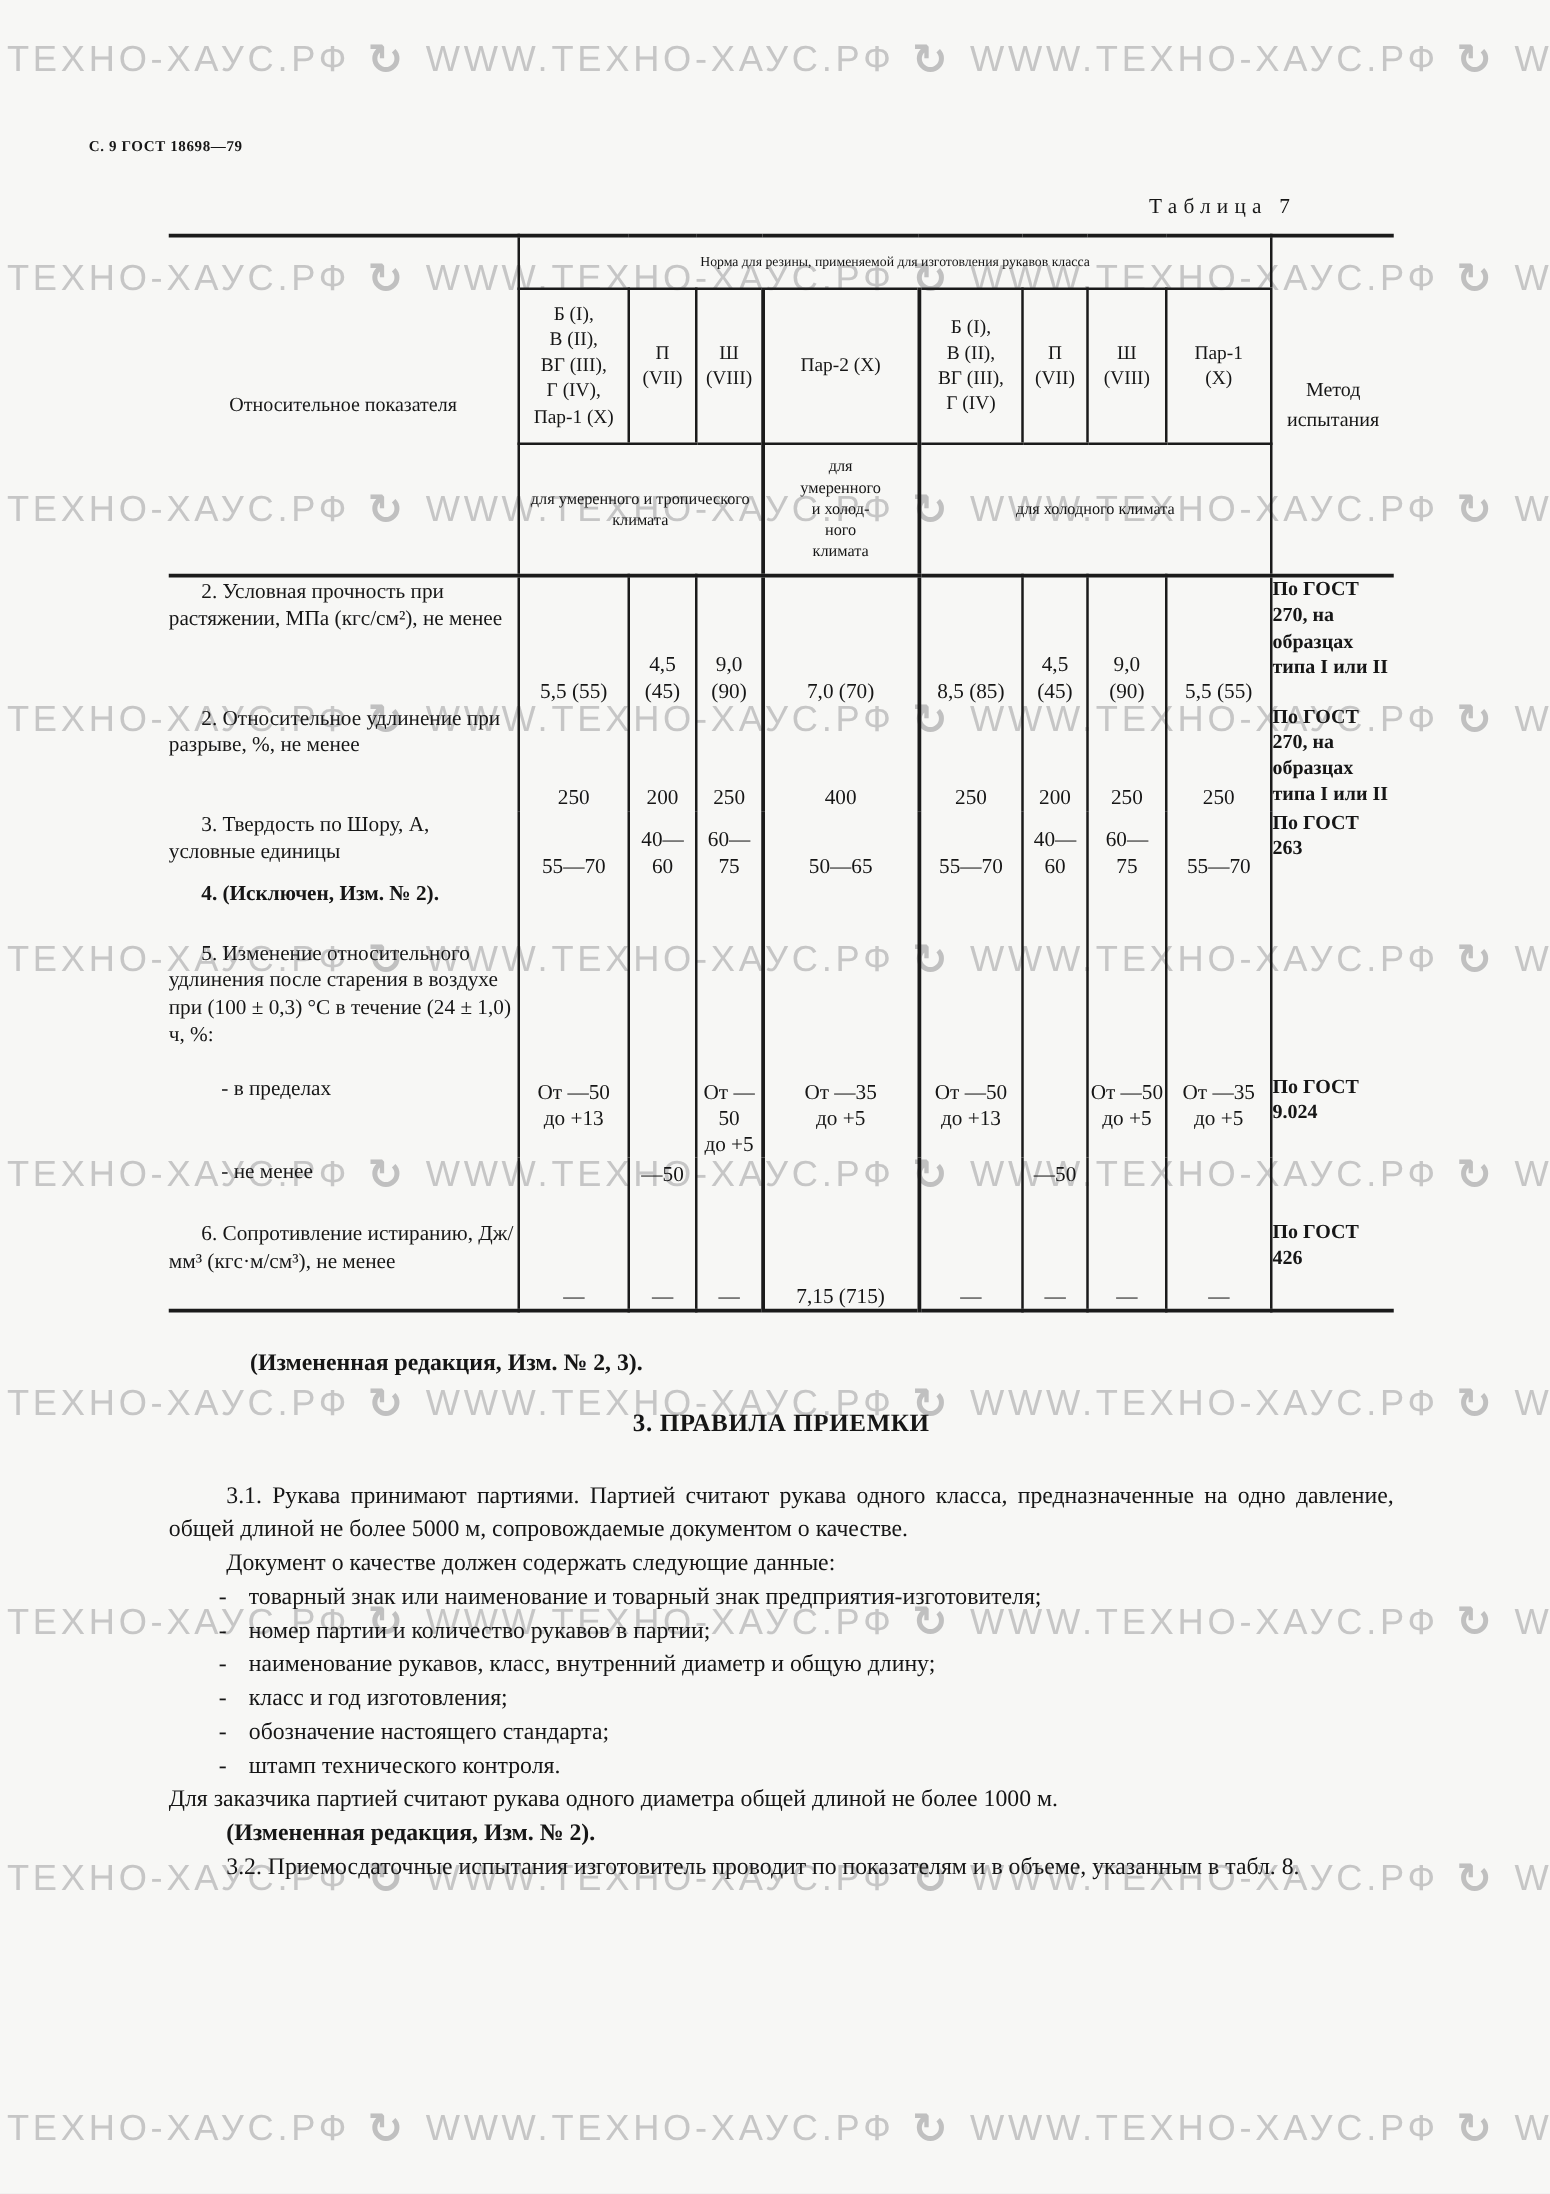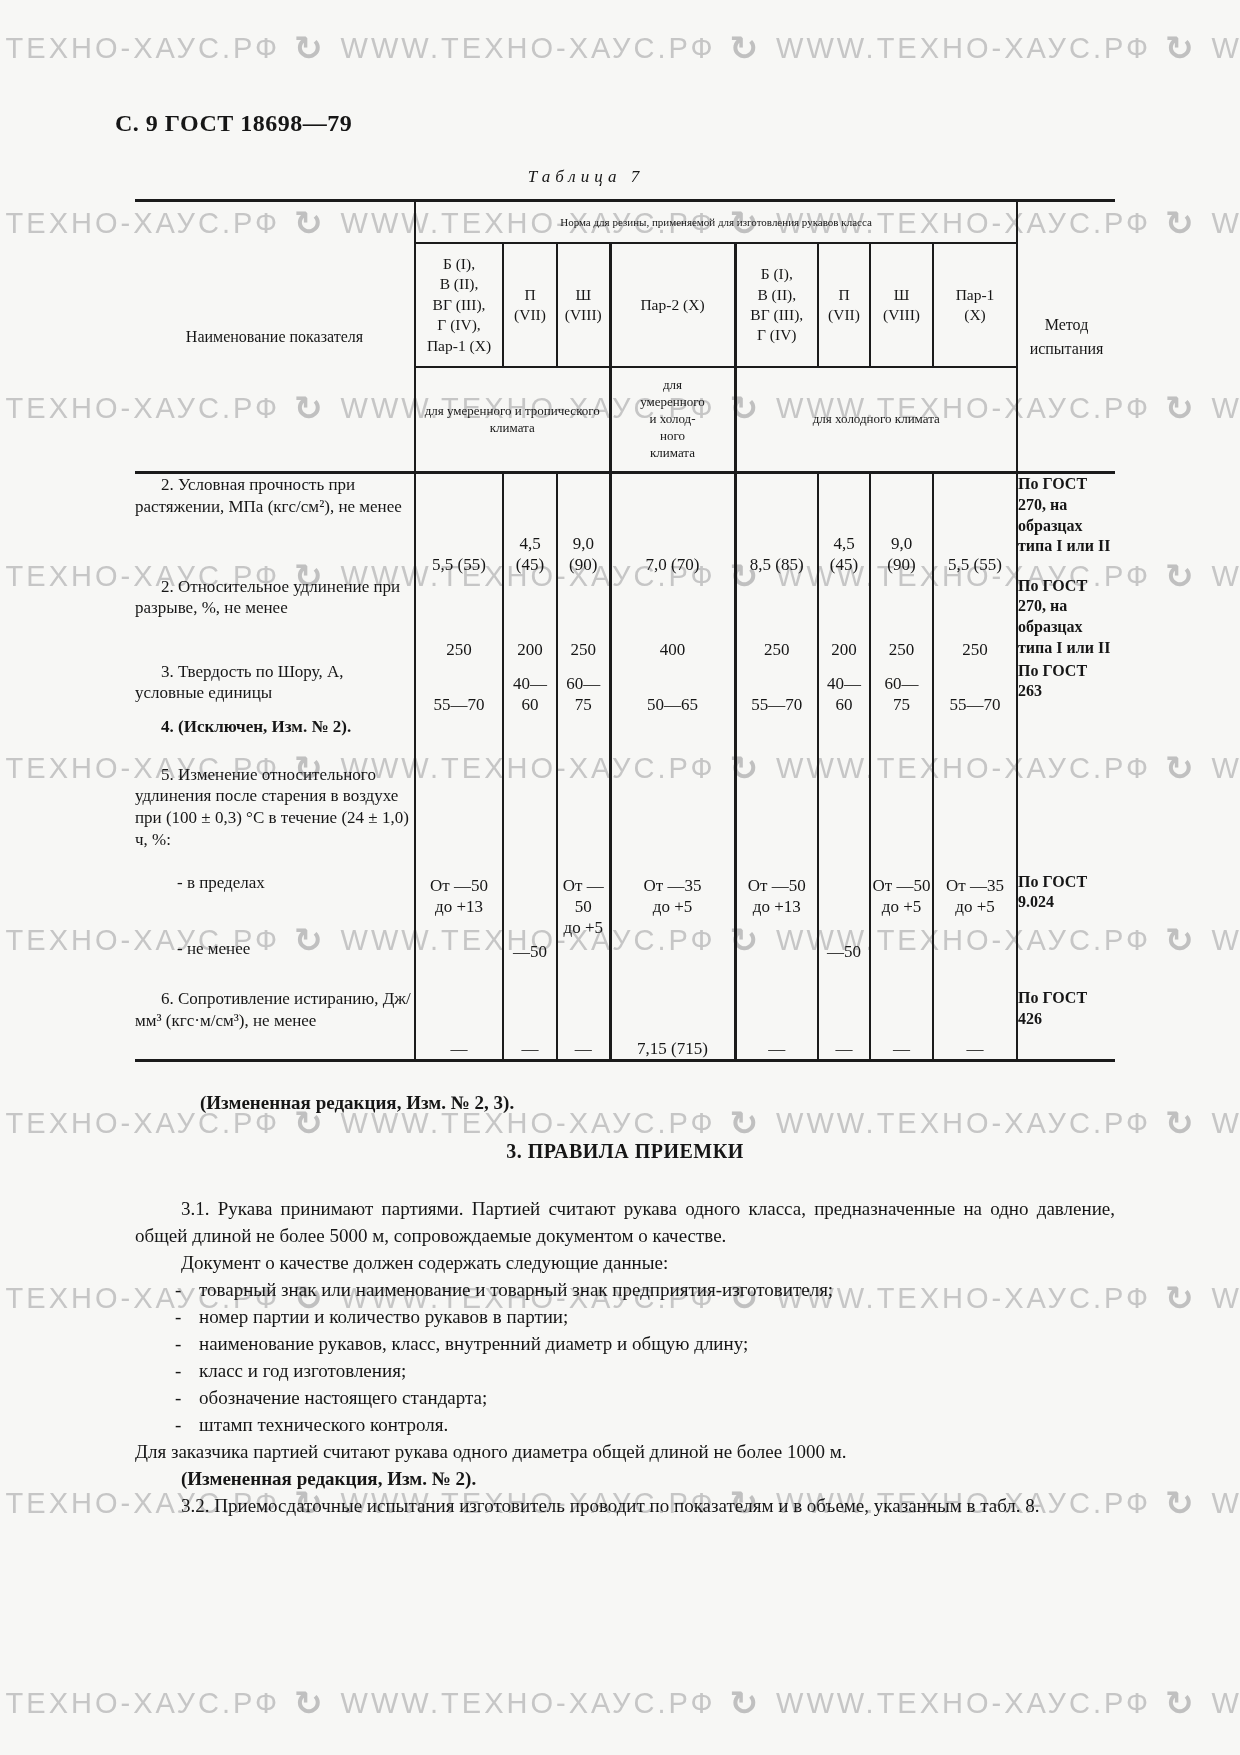--- a/index.html
+++ b/index.html
@@ -6,23 +6,23 @@
   .page{position:relative;width:1240px;height:1755px;margin:0 auto;background:#f7f7f5;overflow:hidden;
         font-family:"Liberation Serif","DejaVu Serif",serif;color:#161616;}
   
   .wm-layer{position:absolute;inset:0;z-index:1;}
   .wm-row{position:absolute;left:-95px;display:flex;align-items:center;white-space:nowrap;
           font-family:"Liberation Sans","DejaVu Sans",sans-serif;color:#c6c6c6;}
   .wm-text{font-size:29px;letter-spacing:3px;}
   .wm-icon{font-size:34px;color:#c0c0c0;margin:0 18px 0 14px;font-weight:bold;}
   
   .content{position:relative;z-index:2;}
-  .page-header{padding-top:110px;margin-left:115px;font-weight:bold;font-size:24px;letter-spacing:0.5px;}
-  .table-caption{width:980px;margin:30px 0 12px 135px;text-align:center;font-size:17px;
-                 letter-spacing:5px;padding-right:78px;box-sizing:border-box;font-style:italic;}
+  .page-header{padding-top:110px;margin-left:71px;font-weight:bold;font-size:12px;letter-spacing:0.5px;}
+  .table-caption{width:980px;margin:30px 0 12px 135px;text-align:right;font-size:17px;
+                 letter-spacing:5px;padding-right:78px;box-sizing:border-box;}
   
   table.norms{margin-left:135px;width:980px;table-layout:fixed;border-collapse:collapse;
               border-top:3px solid #1b1b1b;border-bottom:3px solid #1b1b1b;background:transparent;}
   table.norms td{padding:0;color:#161616;}
   .v2{border-left:2px solid #1b1b1b;}
   .v3{border-left:3px solid #1b1b1b;}
   .hrow td{text-align:center;vertical-align:middle;white-space:pre-line;}
   .name-head{font-size:16px;border-bottom:3px solid #1b1b1b;}
   .norm-head{font-size:11px;border-bottom:2px solid #1b1b1b;height:40px;}
   .method-head{font-size:16px;border-bottom:3px solid #1b1b1b;line-height:1.5;margin-left:40px;}
@@ -158,21 +158,21 @@
           <col style="width:53px">
         <col style="width:125px">
           <col style="width:83px">
           <col style="width:52px">
           <col style="width:63px">
         <col style="width:84px">
           <col style="width:98px">
       </colgroup>
       <tbody id="table-body">
         <tr class="hrow">
-          <td class="name-head" rowspan="3">Наименование показателя</td>
+          <td class="name-head" rowspan="3">Относительное показателя</td>
           <td class="norm-head v2" colspan="8">Норма для резины, применяемой для изготовления рукавов класса</td>
           <td class="method-head v2" rowspan="3">Метод
 испытания</td>
         </tr>
         <tr class="hrow class-row">
           <td class="v2">Б (I),
 В (II),
 ВГ (III),
 Г (IV),
 Пар-1 (X)</td>

